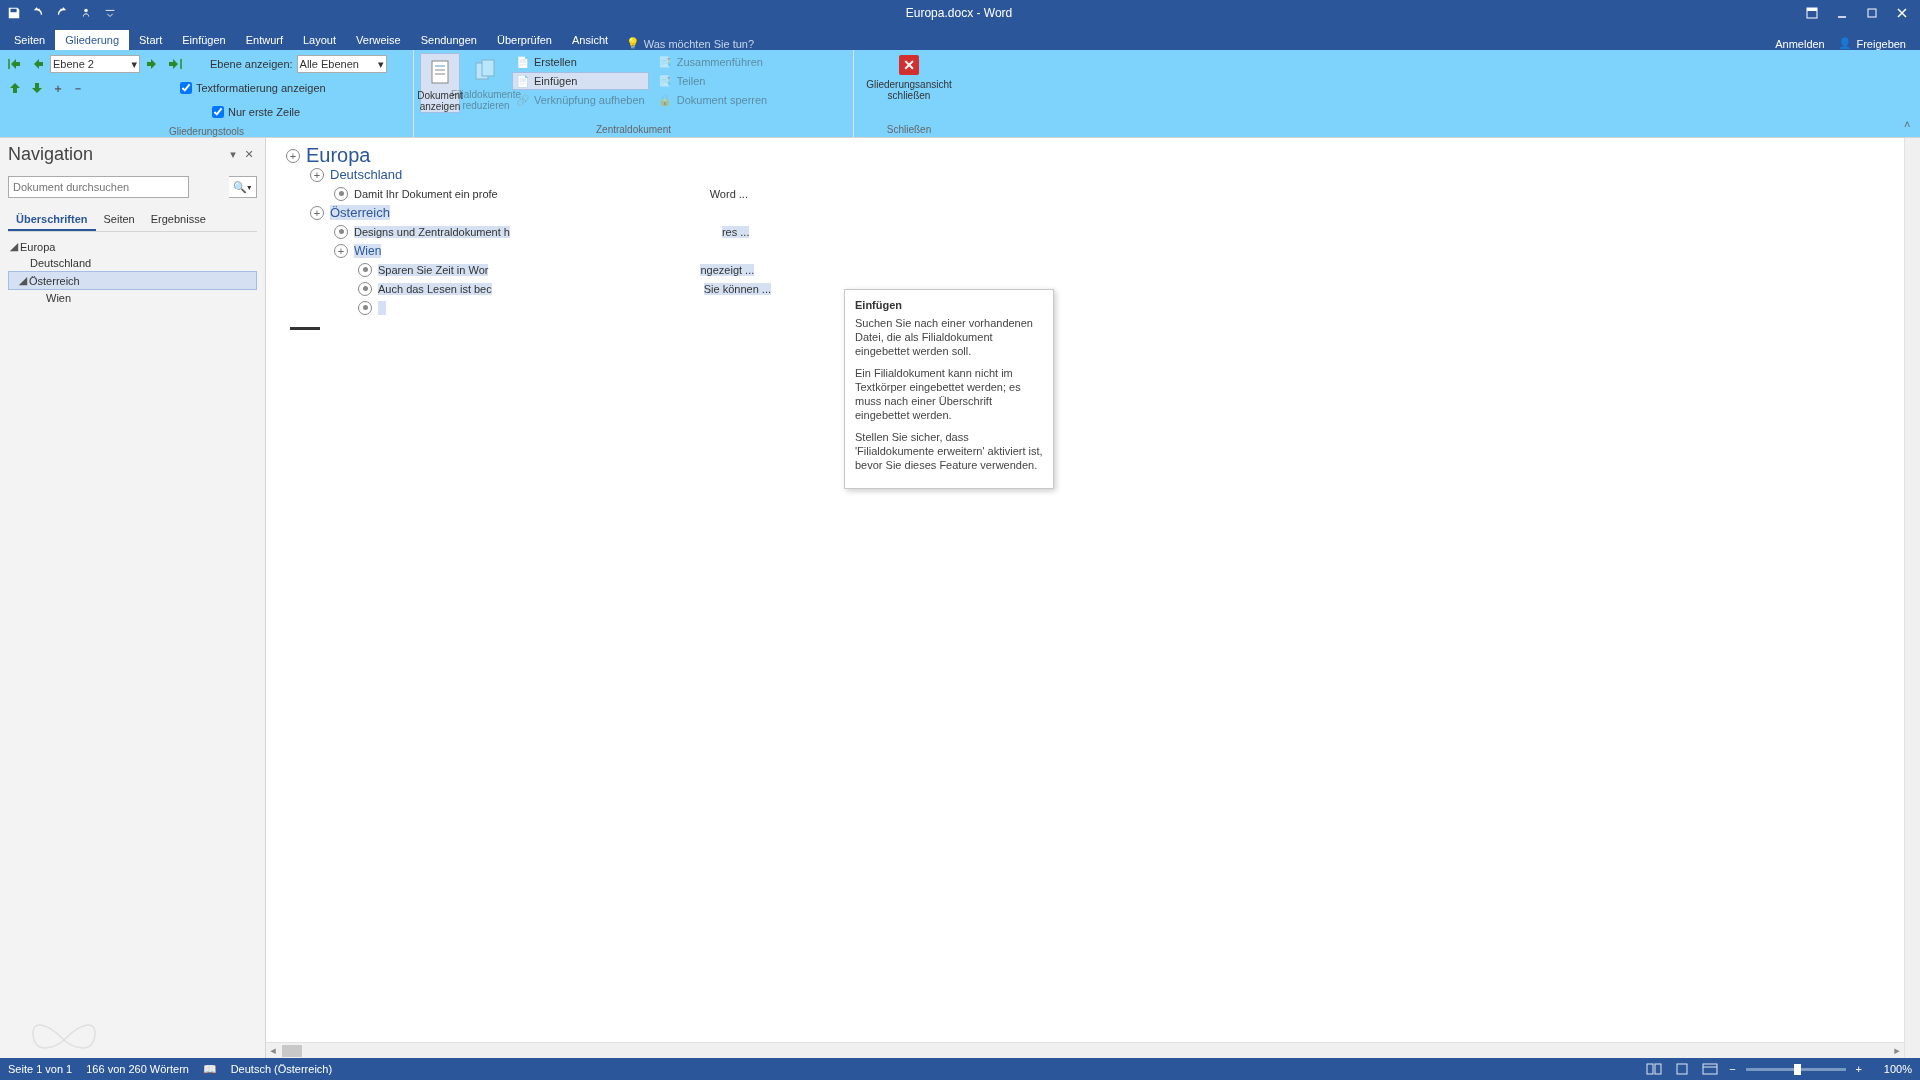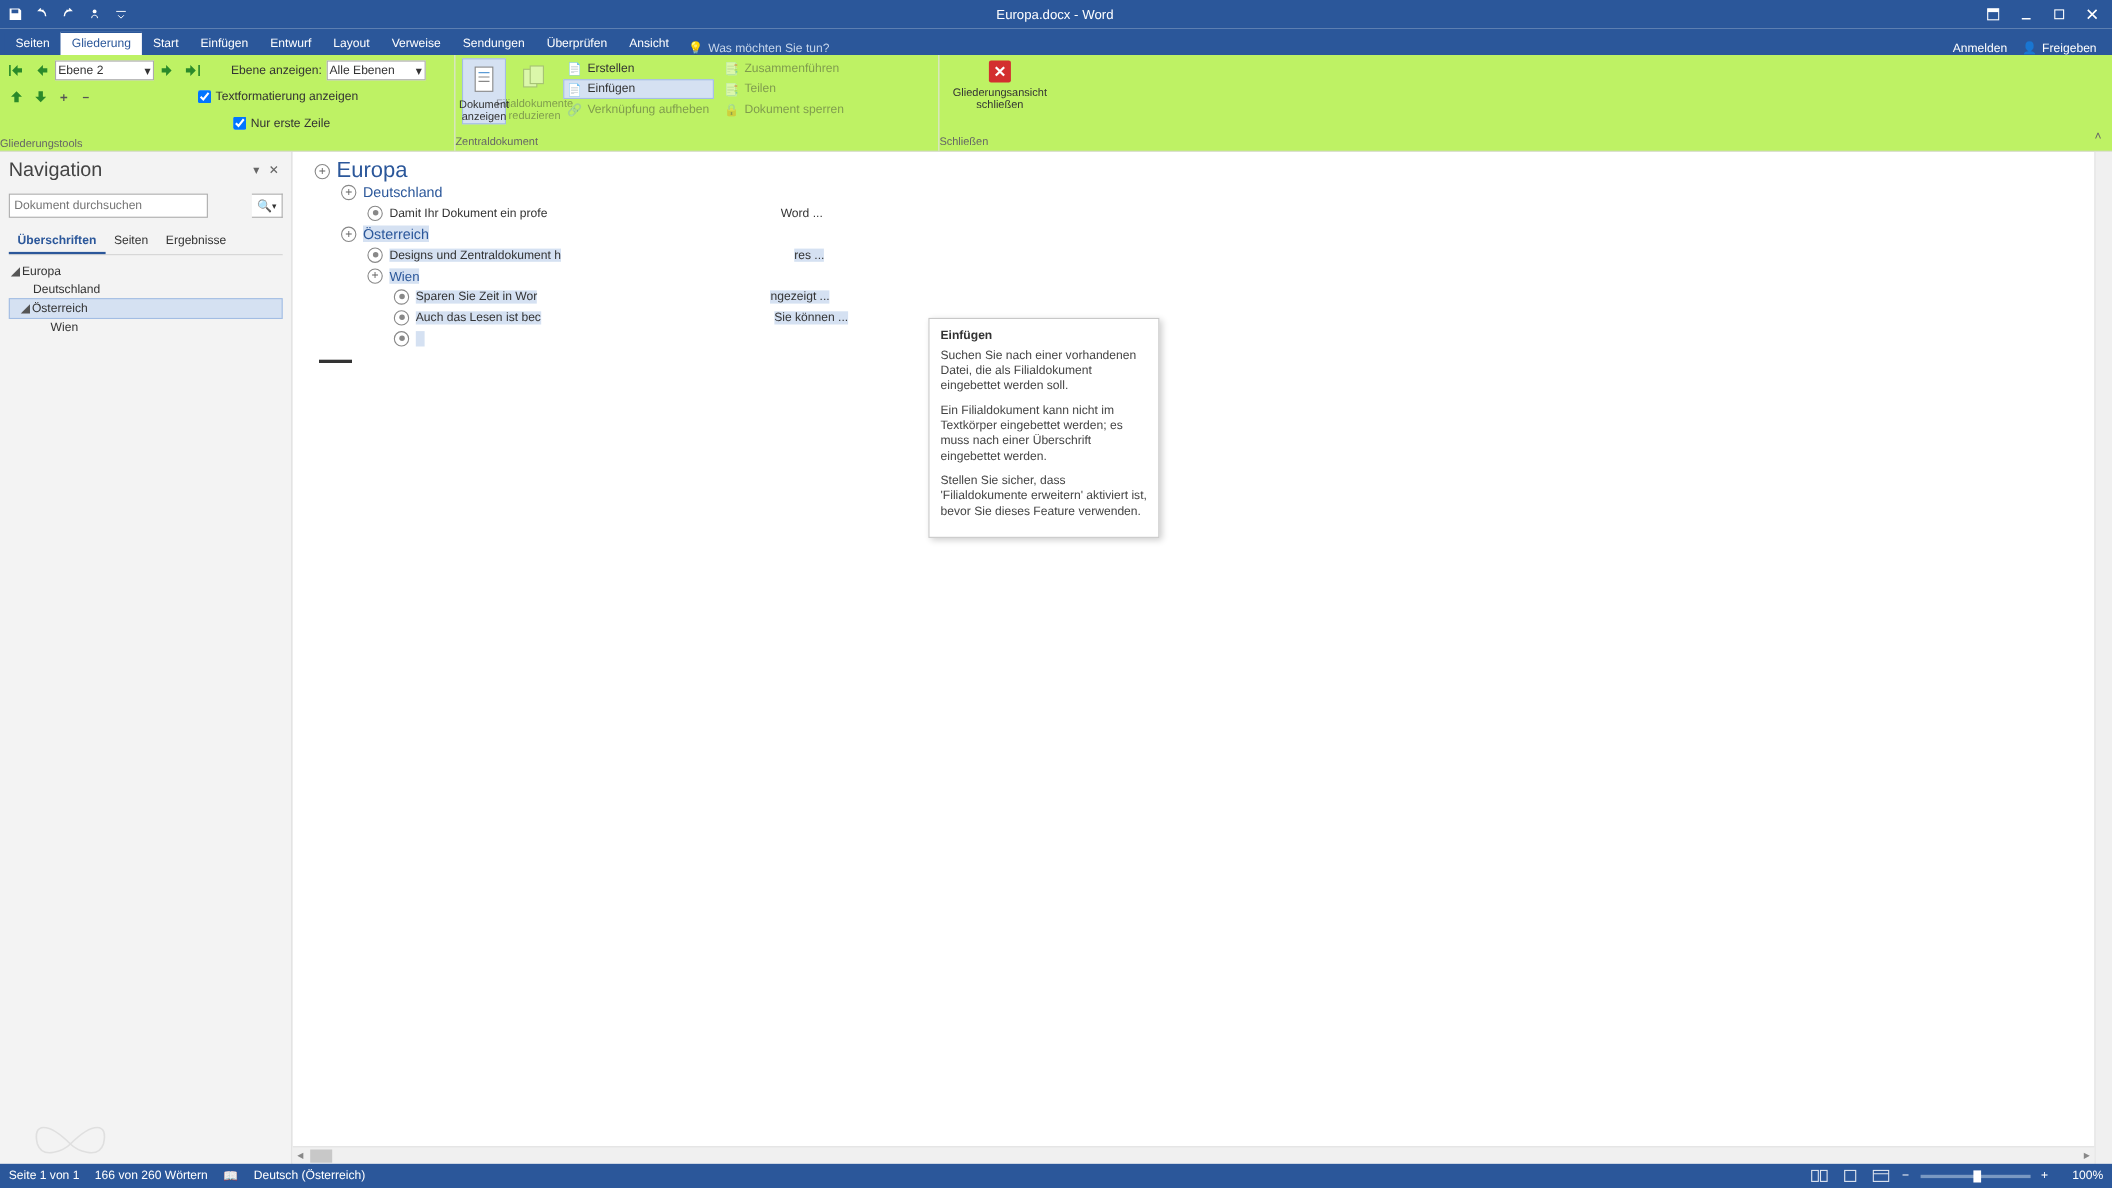--- a/index.html
+++ b/index.html
@@ -20,24 +20,24 @@
 .tab { padding: 4px 10px 4px 10px; color: #fff; font-size: 11px; cursor: pointer; }
 .tab.file { background: #2b579a; }
 .tab.active { background: #f3f3f3; color: #2b579a; }
 .tab.context { background: #fff; color: #2b579a; border-top: 1px solid #2b579a; }
 .tell-me { display: flex; align-items: center; color: #c5d5ea; gap: 4px; padding: 0 8px; font-size: 11px; }
 .tabs-spacer { flex: 1; }
 .right-actions { display: flex; align-items: center; color: #fff; gap: 14px; padding-right: 10px; font-size: 11px; }
 .right-action { cursor: pointer; display: flex; align-items: center; gap: 4px; }
 
 
-.ribbon { background: #bef264; height: 88px; border-bottom: 1px solid #d4d4d4; display: flex; }
+.ribbon { background: #7dd3fc; height: 88px; border-bottom: 1px solid #d4d4d4; display: flex; }
 .ribbon-column { border-right: 1px solid #e1e1e1; display: flex; flex-direction: column; }
 .ribbon-column-body { flex: 1; display: flex; align-items: flex-start; padding: 3px 6px; gap: 6px; }
-.ribbon-column-label { text-align: left; font-size: 10px; color: #666; padding-bottom: 2px; }
+.ribbon-column-label { text-align: center; font-size: 10px; color: #666; padding-bottom: 2px; }
 
 
 .gl-row { display: flex; align-items: center; gap: 4px; height: 22px; }
 .nav-arrow { width: 18px; height: 18px; display: flex; align-items: center; justify-content: center; cursor: pointer; color: #2a8a2a; }
 .level-select { width: 90px; height: 18px; border: 1px solid #ababab; background: #fff; font-size: 11px; padding: 0 2px; display: flex; align-items: center; justify-content: space-between; }
 .show-select { width: 90px; height: 18px; border: 1px solid #ababab; background: #fff; font-size: 11px; padding: 0 2px; display: flex; align-items: center; justify-content: space-between; }
 .check-row { display: flex; align-items: center; gap: 4px; font-size: 11px; height: 18px; }
 .check-row input { width: 12px; height: 12px; }
 .pm-btn { width: 16px; height: 16px; display: flex; align-items: center; justify-content: center; cursor: pointer; font-weight: bold; color: #555; }
 

